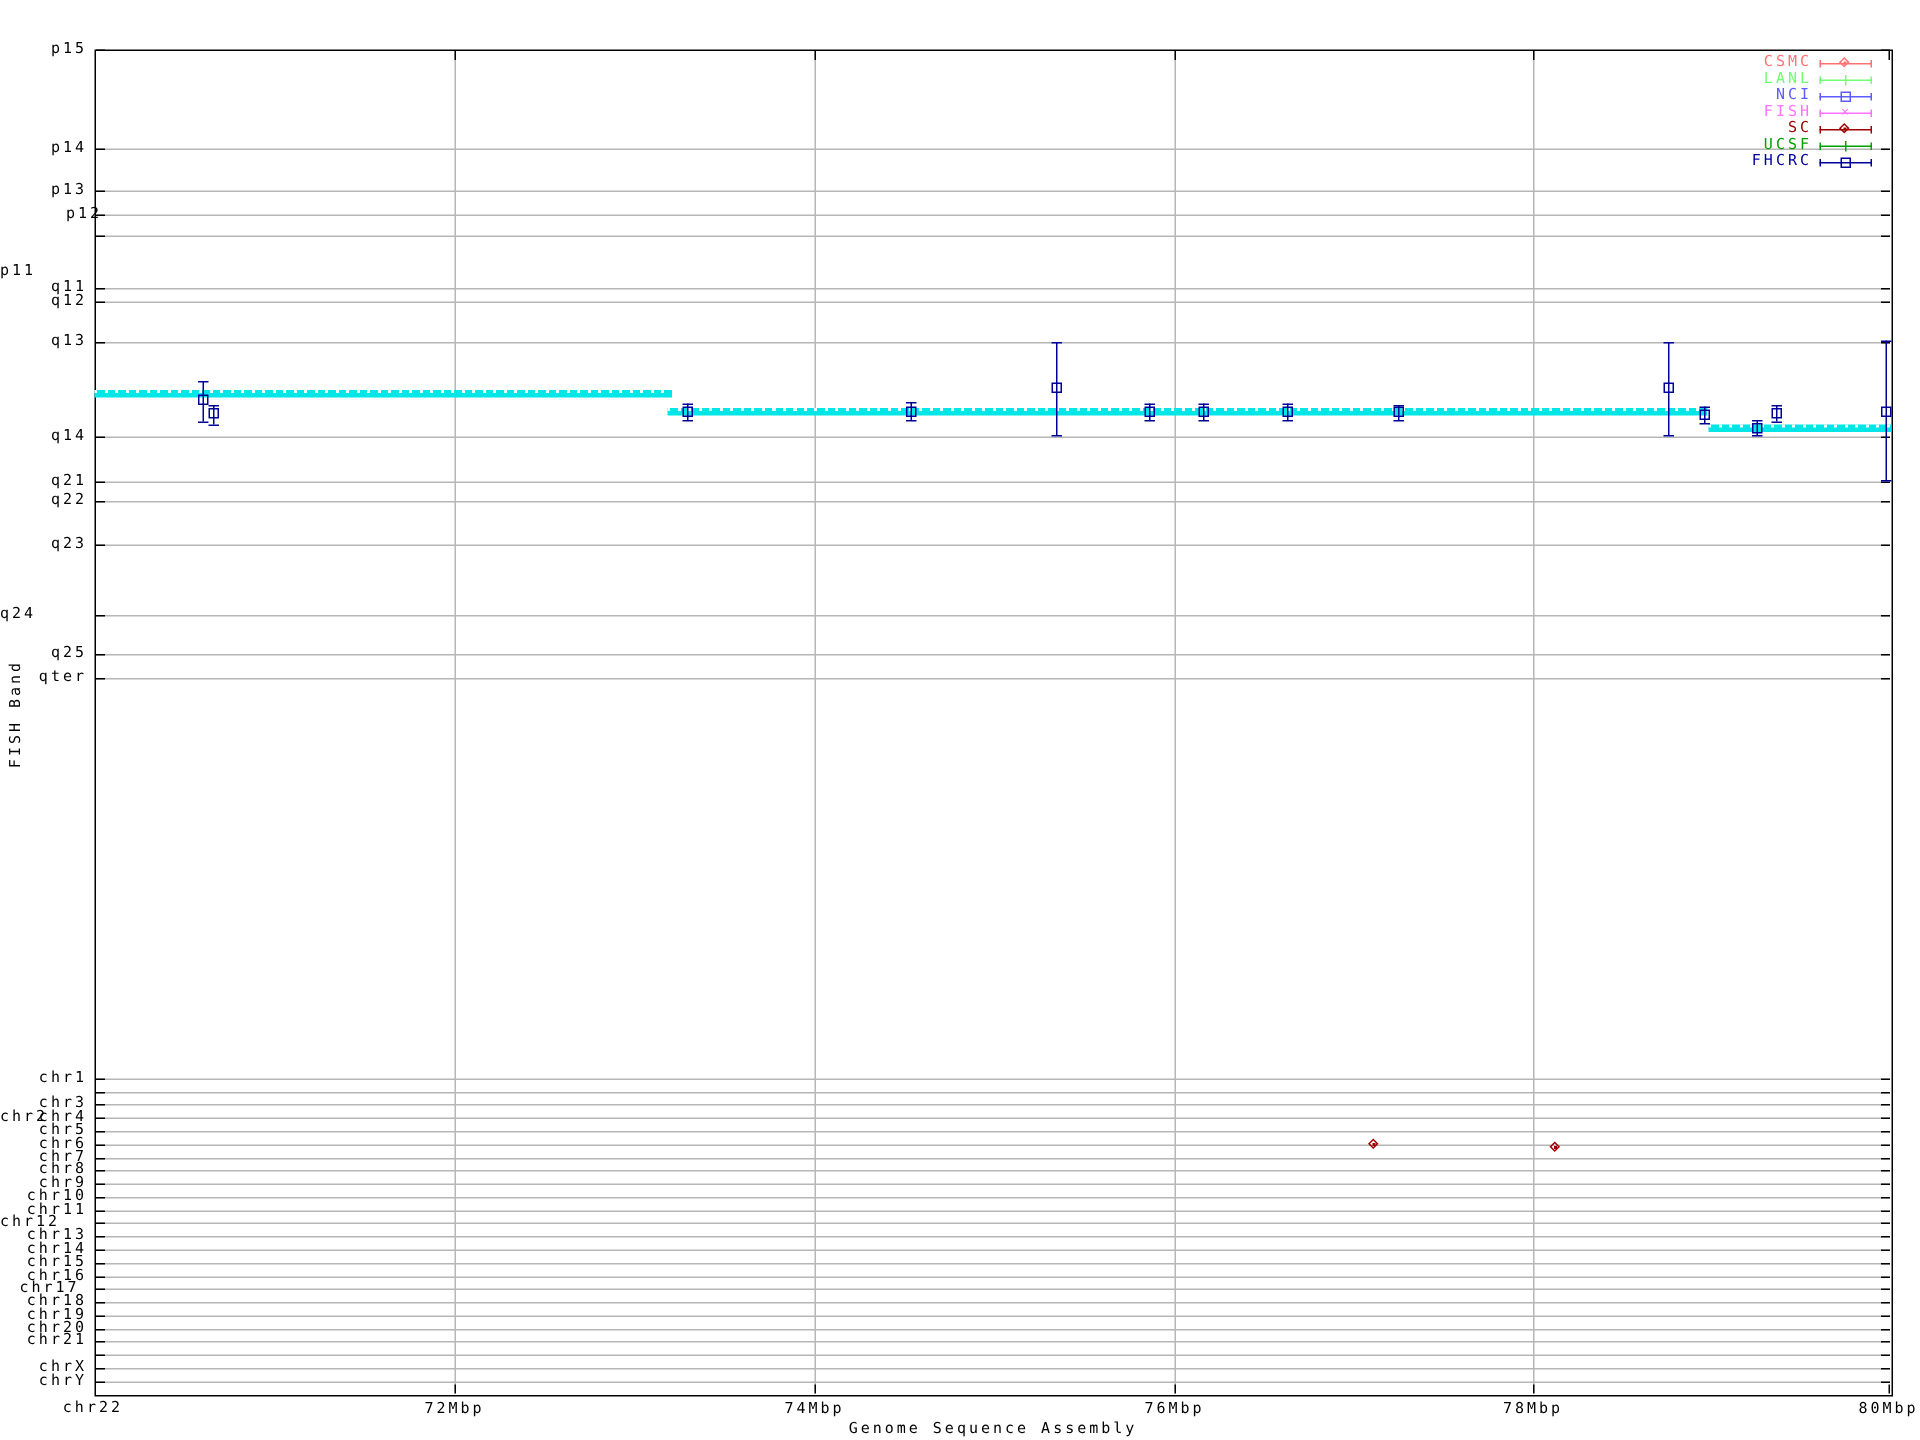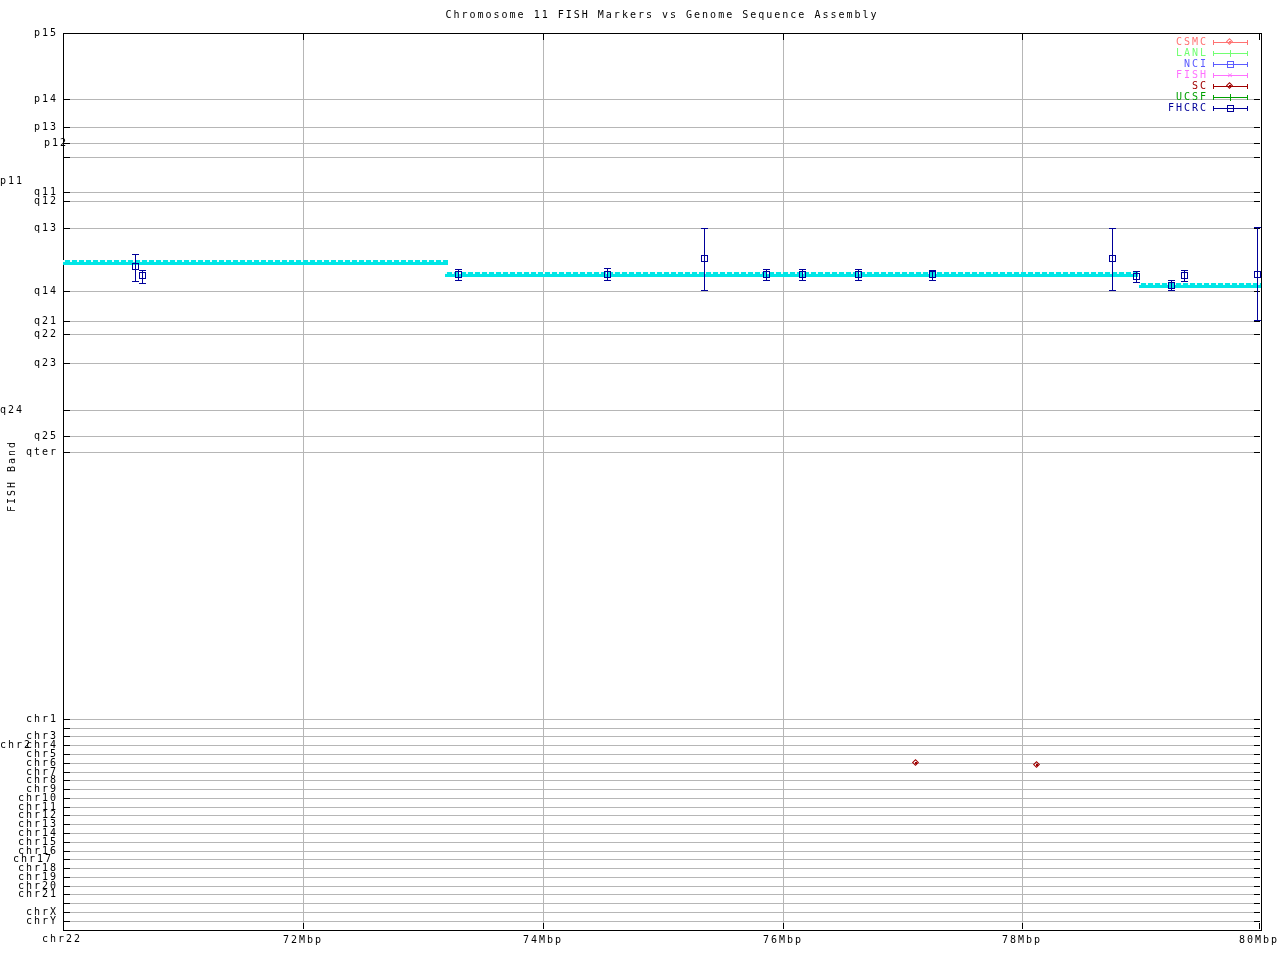--- a/index.html
+++ b/index.html
@@ -10,21 +10,20 @@
   }
   .abs{position:absolute;}
   #plot-border{border:1px solid #000;box-sizing:border-box;}
   .ttl{text-align:center;}
   .nowrap{white-space:nowrap;}
 </style>
 </head>
 <body>
 
 <div id="canvas">
-  <div class="abs ttl" style="left:63px;top:9px;width:1198px;">Chromosome 11 FISH Markers vs Genome Sequence Assembly</div>
 
   <div class="abs" id="plot-border" style="left:63px;top:33px;width:1199px;height:898px;"></div>
 
   <div class="abs" id="layer-grid">
       <div style="position: absolute; left: 303px; top: 34px; width: 1px; height: 895px; background: rgb(182, 182, 182);"></div>
       <div style="position: absolute; left: 543px; top: 34px; width: 1px; height: 895px; background: rgb(182, 182, 182);"></div>
       <div style="position: absolute; left: 783px; top: 34px; width: 1px; height: 895px; background: rgb(182, 182, 182);"></div>
       <div style="position: absolute; left: 1022px; top: 34px; width: 1px; height: 895px; background: rgb(182, 182, 182);"></div>
       <div style="position: absolute; left: 64px; top: 99px; width: 1196px; height: 1px; background: rgb(182, 182, 182);"></div>
       <div style="position: absolute; left: 64px; top: 127px; width: 1196px; height: 1px; background: rgb(182, 182, 182);"></div>
@@ -185,21 +184,21 @@
       <div style="position: absolute; left: 0px; top: 740px; width: 58px; height: 9px; line-height: 9px; ">chr2</div>
       <div style="position: absolute; left: 0px; top: 731px; width: 58px; height: 9px; line-height: 9px; text-align: right;">chr3</div>
       <div style="position: absolute; left: 0px; top: 740px; width: 58px; height: 9px; line-height: 9px; text-align: right;">chr4</div>
       <div style="position: absolute; left: 0px; top: 749px; width: 58px; height: 9px; line-height: 9px; text-align: right;">chr5</div>
       <div style="position: absolute; left: 0px; top: 758px; width: 58px; height: 9px; line-height: 9px; text-align: right;">chr6</div>
       <div style="position: absolute; left: 0px; top: 767px; width: 58px; height: 9px; line-height: 9px; text-align: right;">chr7</div>
       <div style="position: absolute; left: 0px; top: 775px; width: 58px; height: 9px; line-height: 9px; text-align: right;">chr8</div>
       <div style="position: absolute; left: 0px; top: 784px; width: 58px; height: 9px; line-height: 9px; text-align: right;">chr9</div>
       <div style="position: absolute; left: 0px; top: 793px; width: 58px; height: 9px; line-height: 9px; text-align: right;">chr10</div>
       <div style="position: absolute; left: 0px; top: 802px; width: 58px; height: 9px; line-height: 9px; text-align: right;">chr11</div>
-      <div style="position: absolute; left: 0px; top: 810px; width: 58px; height: 9px; line-height: 9px; text-align: right;">chr12</div>
+      <div style="position: absolute; left: 0px; top: 810px; width: 58px; height: 9px; line-height: 9px; text-align: left;">chr12</div>
       <div style="position: absolute; left: 0px; top: 819px; width: 58px; height: 9px; line-height: 9px; text-align: right;">chr13</div>
       <div style="position: absolute; left: 0px; top: 828px; width: 58px; height: 9px; line-height: 9px; text-align: right;">chr14</div>
       <div style="position: absolute; left: 0px; top: 837px; width: 58px; height: 9px; line-height: 9px; text-align: right;">chr15</div>
       <div style="position: absolute; left: 0px; top: 846px; width: 58px; height: 9px; line-height: 9px; text-align: right;">chr16</div>
       <div style="position: absolute; left: 4px; top: 854px; width: 58px; height: 9px; line-height: 9px; text-align: center;">chr17</div>
       <div style="position: absolute; left: 0px; top: 863px; width: 58px; height: 9px; line-height: 9px; text-align: right;">chr18</div>
       <div style="position: absolute; left: 0px; top: 872px; width: 58px; height: 9px; line-height: 9px; text-align: right;">chr19</div>
       <div style="position: absolute; left: 0px; top: 881px; width: 58px; height: 9px; line-height: 9px; text-align: right;">chr20</div>
       <div style="position: absolute; left: 0px; top: 889px; width: 58px; height: 9px; line-height: 9px; text-align: right;">chr21</div>
       <div style="position: absolute; left: 0px; top: 934px; width: 58px; height: 9px; line-height: 9px; text-align: right; margin-left: 24px;">chr22</div>
@@ -305,13 +304,14 @@
       <div style="position: absolute; left: 1213px; top: 108px; width: 35px; height: 1px; background: rgb(0, 0, 153);"></div>
       <div style="position: absolute; left: 1213px; top: 106px; width: 1px; height: 5px; background: rgb(0, 0, 153);"></div>
       <div style="position: absolute; left: 1247px; top: 106px; width: 1px; height: 5px; background: rgb(0, 0, 153);"></div>
       <div style="position: absolute; left: 1227px; top: 105px; width: 5px; height: 5px; border: 1px solid rgb(0, 0, 153); box-sizing: content-box;"></div>
     </div>
 
   <div class="abs" style="left:11px;top:476px;">
     <span class="abs nowrap" style="transform:translate(-50%,-50%) rotate(-90deg);left:0;top:0;">FISH Band</span>
   </div>
 
+  <div class="abs ttl" style="left:63px;top:947px;width:1198px;">Genome Sequence Assembly</div>
 </div>
 
 </body></html>

